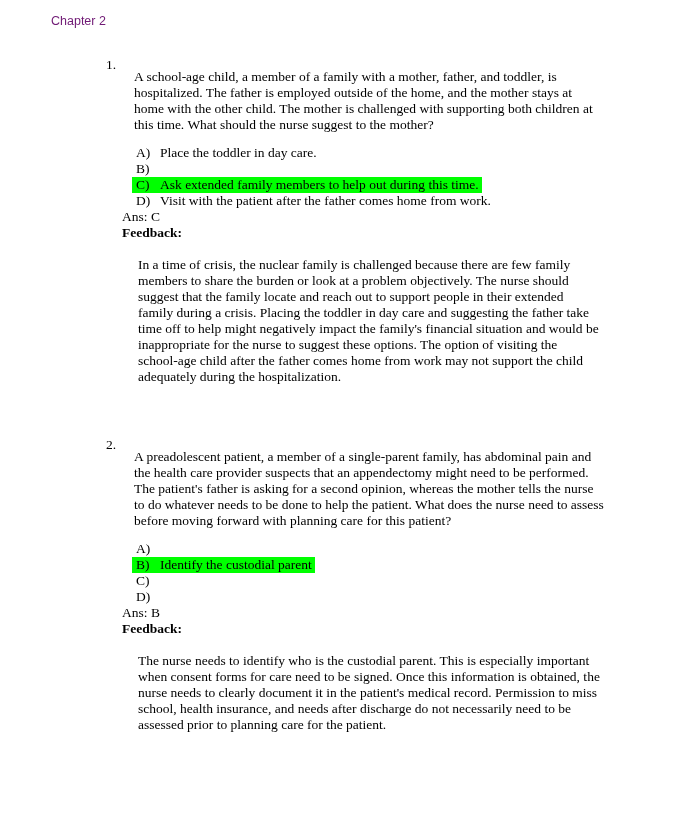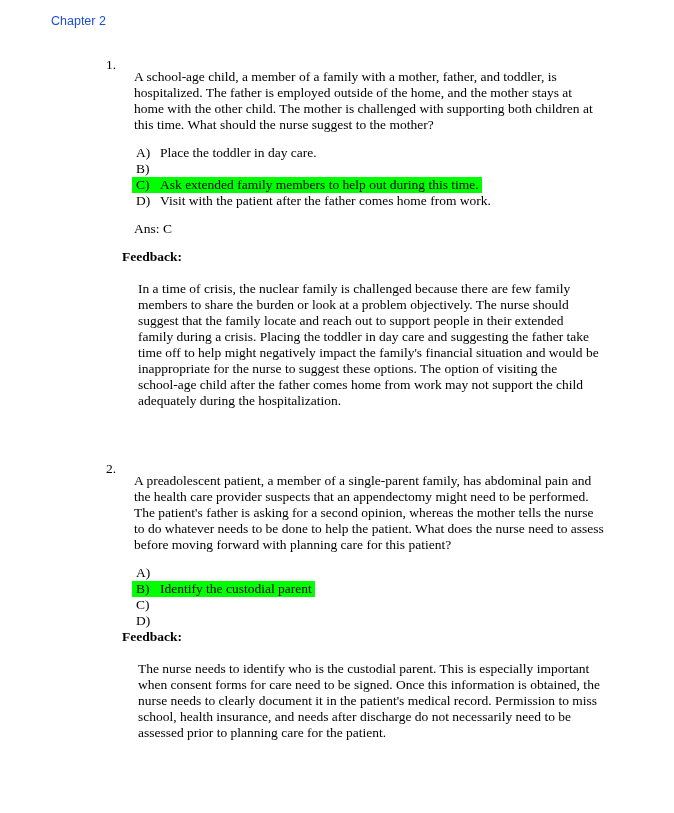--- a/index.html
+++ b/index.html
@@ -16,21 +16,21 @@
     font-family: "Liberation Serif", "DejaVu Serif", serif;
     font-size: 13.5px;
     line-height: 16px;
     color: #000000;
   }
   .chapter {
     margin: 14px 0 0 51px;
     font-family: "Liberation Sans", "DejaVu Sans", sans-serif;
     font-size: 12.5px;
     line-height: 15px;
-    color: #1d4ed8;
+    color: #701a75;
   }
   .questions {
     margin-top: 28px;
   }
   .question {
     display: flex;
     padding-left: 106px;
   }
   .question + .question {
     margin-top: 36px;
@@ -54,21 +54,21 @@
   .opt-inner.hl {
     background: #00ff00;
     padding: 0 3px 0 4px;
     margin-left: -4px;
   }
   .opt-letter {
     width: 24px;
     flex-shrink: 0;
   }
   .ans {
-    margin: 12px;
+    margin: 0;
   }
   .fb-label {
     font-weight: bold;
   }
   .fb-text {
     margin: 16px;
   }
 </style>
 </head>
 <body>
@@ -134,19 +134,20 @@
           <span class="opt-inner">
             <span class="opt-letter">C)</span>
           </span>
         </div>
         <div class="opt">
           <span class="opt-inner">
             <span class="opt-letter">D)</span>
           </span>
         </div>
 
+        <div class="ans">Ans: B</div>
         <div class="fb-label">Feedback:</div>
         <div class="fb-text">The nurse needs to identify who is the custodial parent. This is especially important when consent forms for care need to be signed. Once this information is obtained, the nurse needs to clearly document it in the patient's medical record. Permission to miss school, health insurance, and needs after discharge do not necessarily need to be assessed prior to planning care for the patient.</div>
       </div>
     </div>
 
   </div>
 </div>
 
 </body></html>

